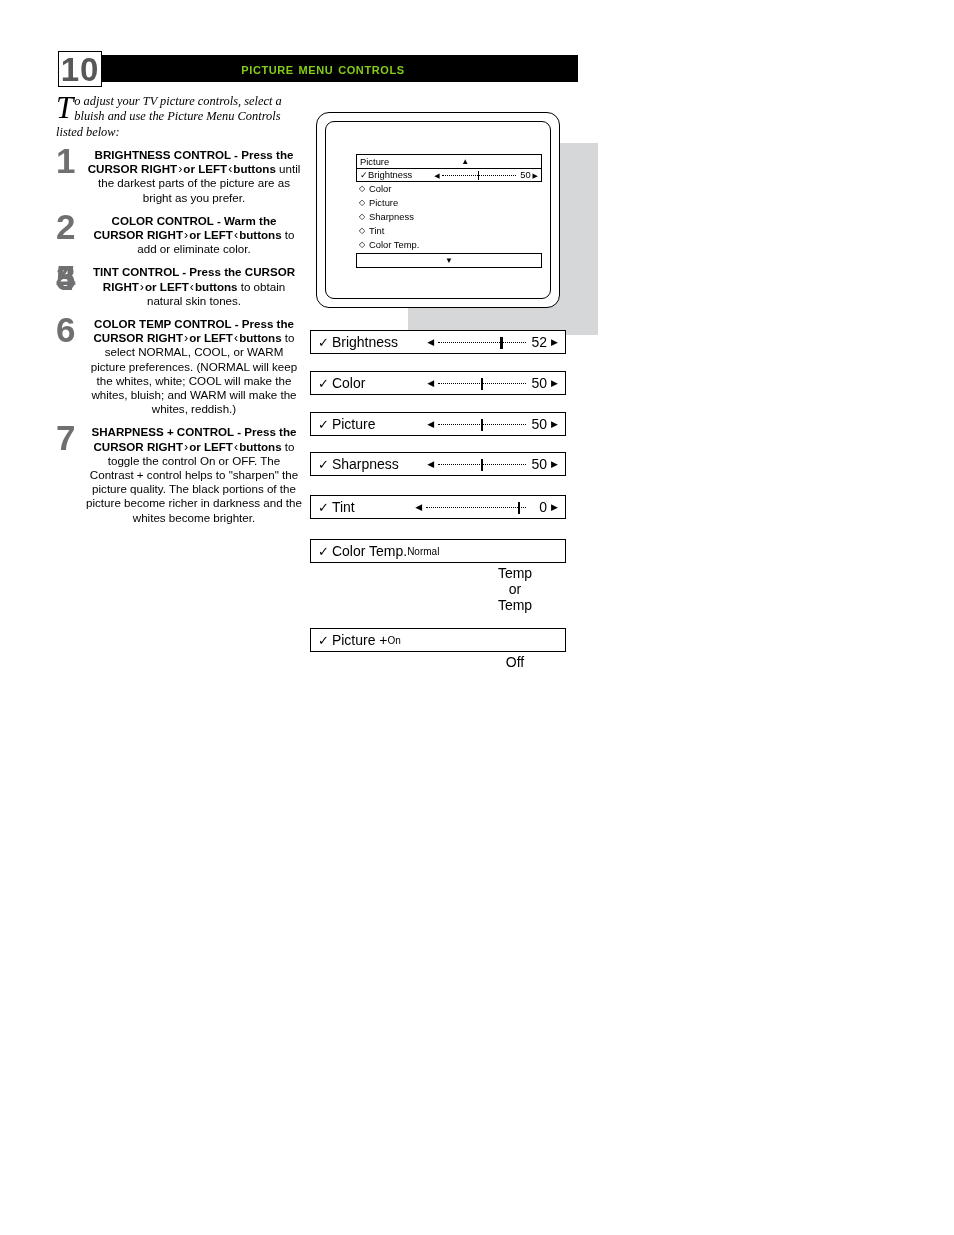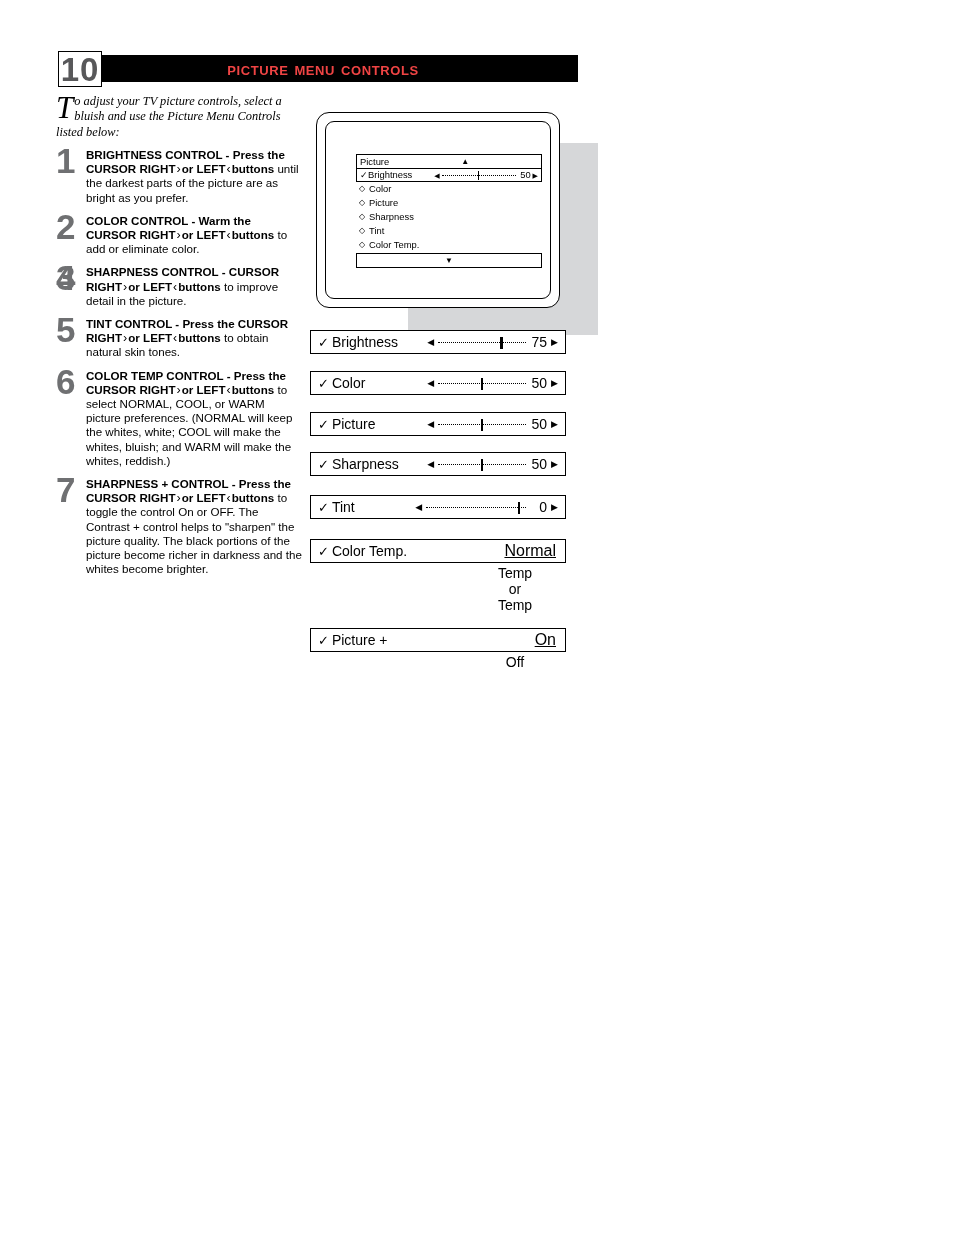--- a/index.html
+++ b/index.html
@@ -22,24 +22,24 @@
     left: 94px;
     top: 55px;
     width: 484px;
     height: 27px;
     background: #000000;
     display: flex;
     align-items: center;
     justify-content: center;
   }
   #header-title {
-    color: #ef4444;
+    color: #84cc16;
     font-family: "Liberation Sans", sans-serif;
     font-weight: bold;
-    font-size: 19px;
+    font-size: 15px;
     letter-spacing: 0.6px;
     font-variant: small-caps;
     text-transform: lowercase;
     padding-right: 26px;
   }
   #page-number-box {
     position: absolute;
     left: 58px;
     top: 51px;
     width: 44px;
@@ -104,20 +104,21 @@
     font-weight: bold;
     font-size: 35px;
     line-height: 35px;
     text-align: left;
   }
   .step-text {
     font-family: "Liberation Sans", sans-serif;
     font-size: 11.6px;
     line-height: 14.2px;
     color: #000;
+    text-align: center;
   }
   .step-text b { font-weight: bold; }
   .step-text .gt, .step-text .lt {
     font-weight: normal;
     font-size: 12.5px;
     padding: 0 1px;
   }
 
   
   #tv-area {
@@ -293,24 +294,22 @@
     height: 12px;
     background: #000;
   }
   .ctrl .num {
     font-size: 14px;
     min-width: 17px;
     text-align: right;
   }
   .ctrl .opt-val {
     flex: 1;
-    text-align: right;
     padding-right: 9px;
-    font-size: 16px;
-    text-decoration: underline;
+    font-size: 10px;
   }
   .alt-opts {
     position: absolute;
     font-family: "Liberation Sans", sans-serif;
     font-size: 14px;
     line-height: 16px;
     text-align: center;
   }
 </style>
 </head>
@@ -334,21 +333,20 @@
     </div>
     <div class="step">
       <div class="step-num">2</div>
       <div class="step-text"><b>COLOR CONTROL - Warm the</b> <b>CURSOR RIGHT</b><b class="gt">›</b><b>or LEFT</b><b class="lt">‹</b><b>buttons</b> <span>to add or eliminate color.</span></div>
     </div>
     <div class="step">
       <div class="step-num">3</div>
     </div>
     <div class="step">
       <div class="step-num">4</div>
-      <div class="step-text"><b>SHARPNESS CONTROL -</b> <b>CURSOR RIGHT</b><b class="gt">›</b><b>or LEFT</b><b class="lt">‹</b><b>buttons</b> <span>to improve detail in the picture.</span></div>
     </div>
     <div class="step">
       <div class="step-num">5</div>
       <div class="step-text"><b>TINT CONTROL - Press the</b> <b>CURSOR RIGHT</b><b class="gt">›</b><b>or LEFT</b><b class="lt">‹</b><b>buttons</b> <span>to obtain natural skin tones.</span></div>
     </div>
     <div class="step">
       <div class="step-num">6</div>
       <div class="step-text"><b>COLOR TEMP CONTROL -</b> <b>Press the CURSOR RIGHT</b><b class="gt">›</b><b>or LEFT</b><b class="lt">‹</b><b>buttons</b> <span>to select NORMAL, COOL, or WARM picture preferences. (NORMAL will keep the whites, white; COOL will make the whites, bluish; and WARM will make the whites, reddish.)</span></div>
     </div>
     <div class="step">
@@ -418,21 +416,21 @@
 <div id="controls-layer">
     <div class="ctrl" style="top: 330px;">
       <span class="chk">✓</span>
       <span class="name">Brightness</span>
       <span class="sl">
         <span class="tri">◀</span>
         <span class="track" style="width: 88px;">
           <span class="line"></span>
           <span class="knob" style="left: calc(72% - 1px);"></span>
         </span>
-        <span class="num">75</span>
+        <span class="num">52</span>
         <span class="tri">▶</span>
       </span>
     </div>
     <div class="ctrl" style="top: 371px;">
       <span class="chk">✓</span>
       <span class="name">Color</span>
       <span class="sl">
         <span class="tri">◀</span>
         <span class="track" style="width: 88px;">
           <span class="line"></span>

